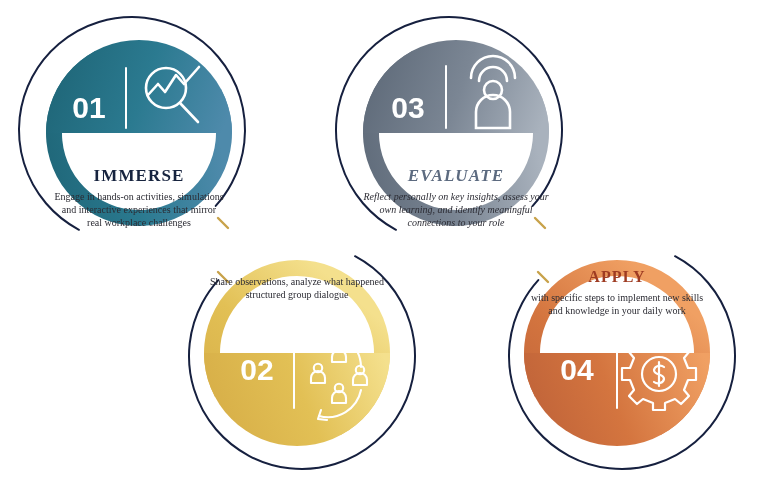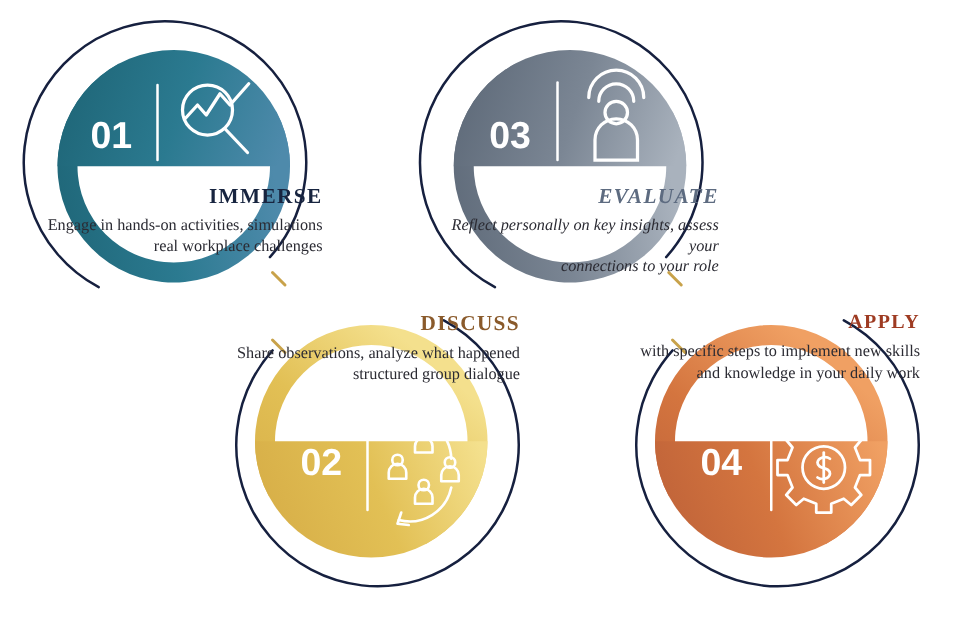--- a/index.html
+++ b/index.html
@@ -1,29 +1,29 @@
 <!DOCTYPE html>
 <html><head>
 <meta charset="utf-8">
 <style>
   html,body{margin:0;padding:0;background:#ffffff;}
   body{width:768px;height:504px;overflow:hidden;font-family:"Liberation Serif",serif;}
   #stage{position:relative;width:768px;height:504px;background:#fff;}
   .unit{position:absolute;}
   .unit svg{display:block;overflow:visible;}
 
-  .txtblock{position:absolute;text-align:right;pointer-events:none;}
+  .txtblock{position:absolute;text-align:center;pointer-events:none;margin-top:19px;}
   .title{font-family:"Liberation Serif",serif;font-weight:bold;letter-spacing:1.1px;line-height:1;}
   .desc{font-family:"Liberation Serif",serif;color:#2b2b33;line-height:1.28;}
 
   .t-immerse{font-size:17px;color:#17243f;}
   .t-evaluate{font-size:17px;color:#5d6b80;}
   .t-discuss{font-size:17px;color:#8a5a2b;}
   .t-apply{font-size:16px;color:#9e3b22;}
-  .desc{font-size:13px;}
+  .desc{font-size:10px;}
 
   .num{font-family:"Liberation Sans",sans-serif;font-weight:bold;fill:#ffffff;}
 </style>
 </head>
 <body>
 
 <div id="stage">
 
   <div class="unit" style="left:14px;top:8px;">
     <svg width="250" height="250" viewBox="0 0 250 250">
@@ -56,20 +56,21 @@
         <circle cx="152" cy="80" r="20"></circle>
         <line x1="166" y1="95" x2="184" y2="114"></line>
         <path d="M 134 87 l 10 -11 l 7 8 l 11 -17 l 8 9 l 15 -17"></path>
       </g>
     </svg>
 
     <div class="txtblock" style="left:6px;top:140px;width:238px;">
       <div class="title t-immerse">IMMERSE</div>
       <div class="desc" style="margin-top:7px;">
         <div>Engage in hands-on activities, simulations</div>
+        <div>and interactive experiences that mirror</div>
         <div>real  workplace challenges</div>
       </div>
     </div>
   </div>
 
   <div class="unit" style="left:331px;top:8px;">
     <svg width="250" height="250" viewBox="0 0 250 250">
       <defs>
         <linearGradient id="gEval" x1="0" y1="0" x2="1" y2="0.35">
           <stop offset="0" stop-color="#5a6675"></stop>
@@ -98,20 +99,21 @@
         <path d="M 148 73 A 14 14 0 0 1 176 73"></path>
         <circle cx="162" cy="82" r="9"></circle>
         <path d="M 145 120 L 145 104 A 17 17 0 0 1 179 104 L 179 120 Z"></path>
       </g>
     </svg>
 
     <div class="txtblock" style="left:6px;top:140px;width:238px;font-style:italic;">
       <div class="title t-evaluate">EVALUATE</div>
       <div class="desc" style="margin-top:7px;">
         <div>Reflect personally on key insights, assess your</div>
+        <div>own learning, and identify meaningful</div>
         <div>connections to your role</div>
       </div>
     </div>
   </div>
 
   <div class="unit" style="left:172px;top:228px;">
     <svg width="250" height="265" viewBox="0 0 250 265">
       <defs>
         <linearGradient id="gDisc" x1="0" y1="1" x2="1" y2="0.6">
           <stop offset="0" stop-color="#d5ab45"></stop>
@@ -149,21 +151,20 @@
 
         <circle cx="188" cy="142" r="4.2"></circle>
         <path d="M 181 157 v -5 a 7 7 0 0 1 14 0 v 5 Z"></path>
 
         <circle cx="167" cy="160" r="4.2"></circle>
         <path d="M 160 175 v -5 a 7 7 0 0 1 14 0 v 5 Z"></path>
       </g>
     </svg>
 
     <div class="txtblock" style="left:6px;top:22px;width:238px;">
-      <div class="title t-discuss">DISCUSS</div>
       <div class="desc" style="margin-top:7px;">
         <div>Share observations, analyze what happened</div>
         <div>structured group dialogue</div>
       </div>
     </div>
   </div>
 
   <div class="unit" style="left:492px;top:228px;">
     <svg width="250" height="265" viewBox="0 0 250 265">
       <defs>

